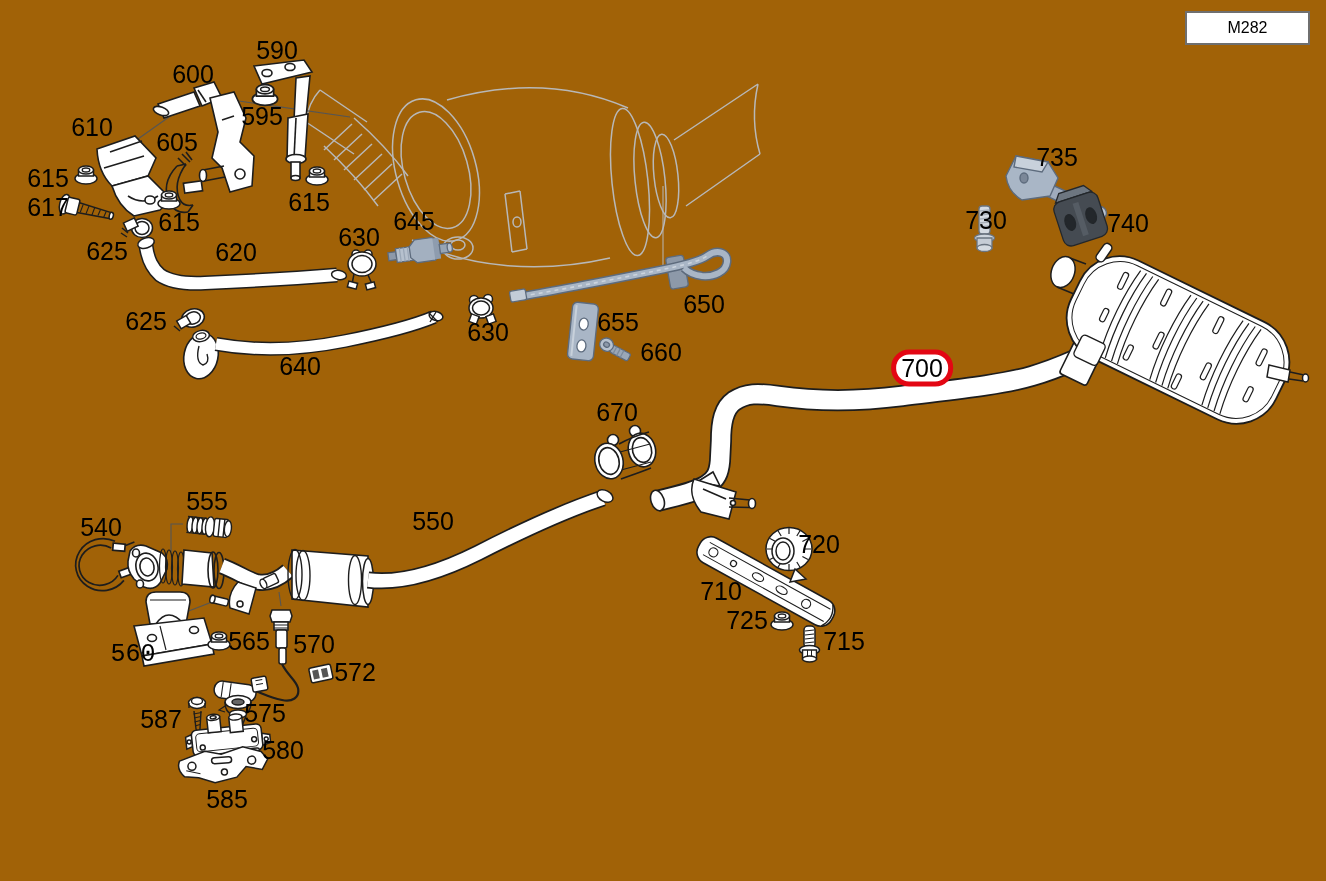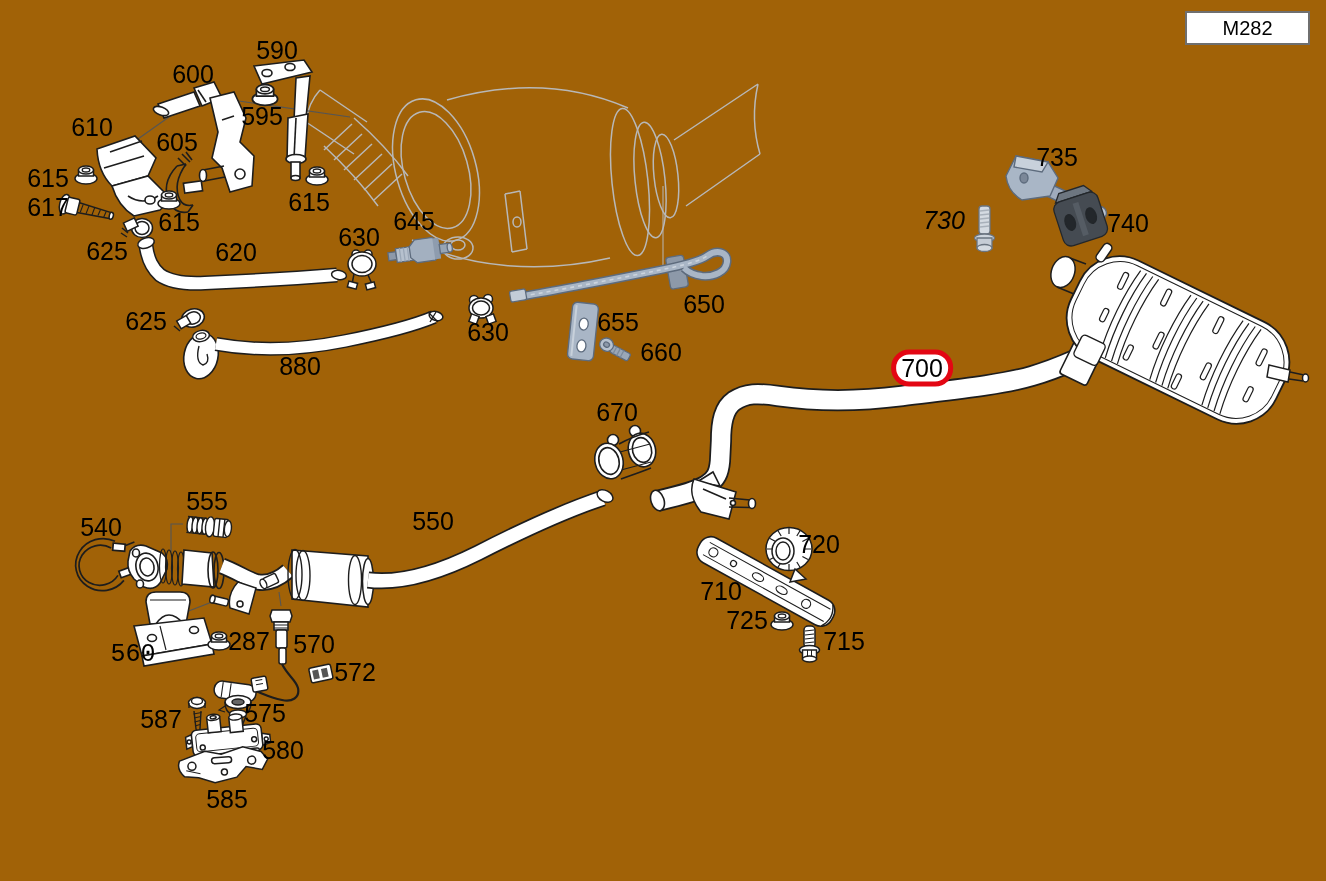--- a/index.html
+++ b/index.html
@@ -15,21 +15,21 @@
     font-size:25px;line-height:27px;color:#000;white-space:nowrap;cursor:pointer;
   }
   .part-label.selected{
     border:5px solid var(--accent-red);
     background:#fff;padding:0 5px;z-index:6;
   }
   .code-box{
     position:absolute;left:1185px;top:11px;width:121px;height:30px;
     border:2px solid #6f6f6f;background:#fff;
     display:flex;align-items:center;justify-content:center;
-    font-size:20px;color:#000;z-index:6;
+    font-size:16px;color:#000;z-index:6;
   }
 </style>
 </head>
 <body>
 
 <div class="stage">
 
   <svg width="1326" height="881" viewBox="0 0 1326 881">
     <defs>
       <g id="fnut">
@@ -496,31 +496,31 @@
       <div class="part-label" style="left: 309px; top: 202px;">615</div>
       <div class="part-label" style="left: 107px; top: 251px;">625</div>
       <div class="part-label" style="left: 236px; top: 252px;">620</div>
       <div class="part-label" style="left: 359px; top: 237px;">630</div>
       <div class="part-label" style="left: 414px; top: 221px;">645</div>
       <div class="part-label" style="left: 704px; top: 304px;">650</div>
       <div class="part-label" style="left: 618px; top: 322px;">655</div>
       <div class="part-label" style="left: 661px; top: 352px;">660</div>
       <div class="part-label" style="left: 146px; top: 321px;">625</div>
       <div class="part-label" style="left: 488px; top: 332px;">630</div>
-      <div class="part-label" style="left: 300px; top: 366px;">880</div>
+      <div class="part-label" style="left: 300px; top: 366px;">640</div>
       <div class="part-label" style="left: 617px; top: 412px;">670</div>
       <div class="part-label selected" style="left: 922px; top: 368px; border-radius: 18px;">700</div>
       <div class="part-label" style="left: 1057px; top: 157px;">735</div>
-      <div class="part-label" style="left: 944px; top: 220px; font-style: italic;">730</div>
+      <div class="part-label" style="left: 986px; top: 220px;">730</div>
       <div class="part-label" style="left: 1128px; top: 223px;">740</div>
       <div class="part-label" style="left: 207px; top: 501px;">555</div>
       <div class="part-label" style="left: 88px; top: 527px; margin-left: 13px;">540</div>
       <div class="part-label" style="left: 433px; top: 521px;">550</div>
       <div class="part-label" style="left: 133px; top: 654px; font-family: Liberation Mono, monospace;">560</div>
-      <div class="part-label" style="left: 249px; top: 641px;">287</div>
+      <div class="part-label" style="left: 249px; top: 641px;">565</div>
       <div class="part-label" style="left: 314px; top: 644px;">570</div>
       <div class="part-label" style="left: 355px; top: 672px;">572</div>
       <div class="part-label" style="left: 265px; top: 713px;">575</div>
       <div class="part-label" style="left: 161px; top: 719px;">587</div>
       <div class="part-label" style="left: 283px; top: 742px; margin-top: 8px;">580</div>
       <div class="part-label" style="left: 227px; top: 799px;">585</div>
       <div class="part-label" style="left: 721px; top: 591px;">710</div>
       <div class="part-label" style="left: 819px; top: 544px;">720</div>
       <div class="part-label" style="left: 747px; top: 620px;">725</div>
       <div class="part-label" style="left: 844px; top: 641px;">715</div>

